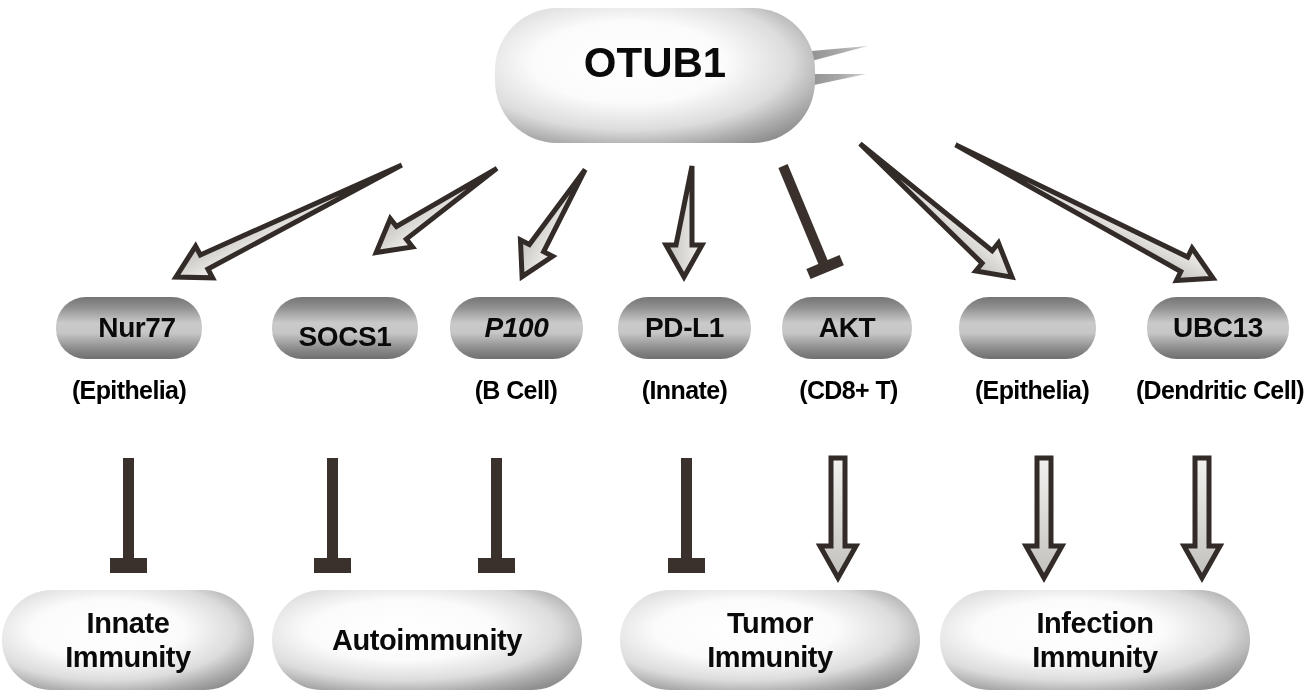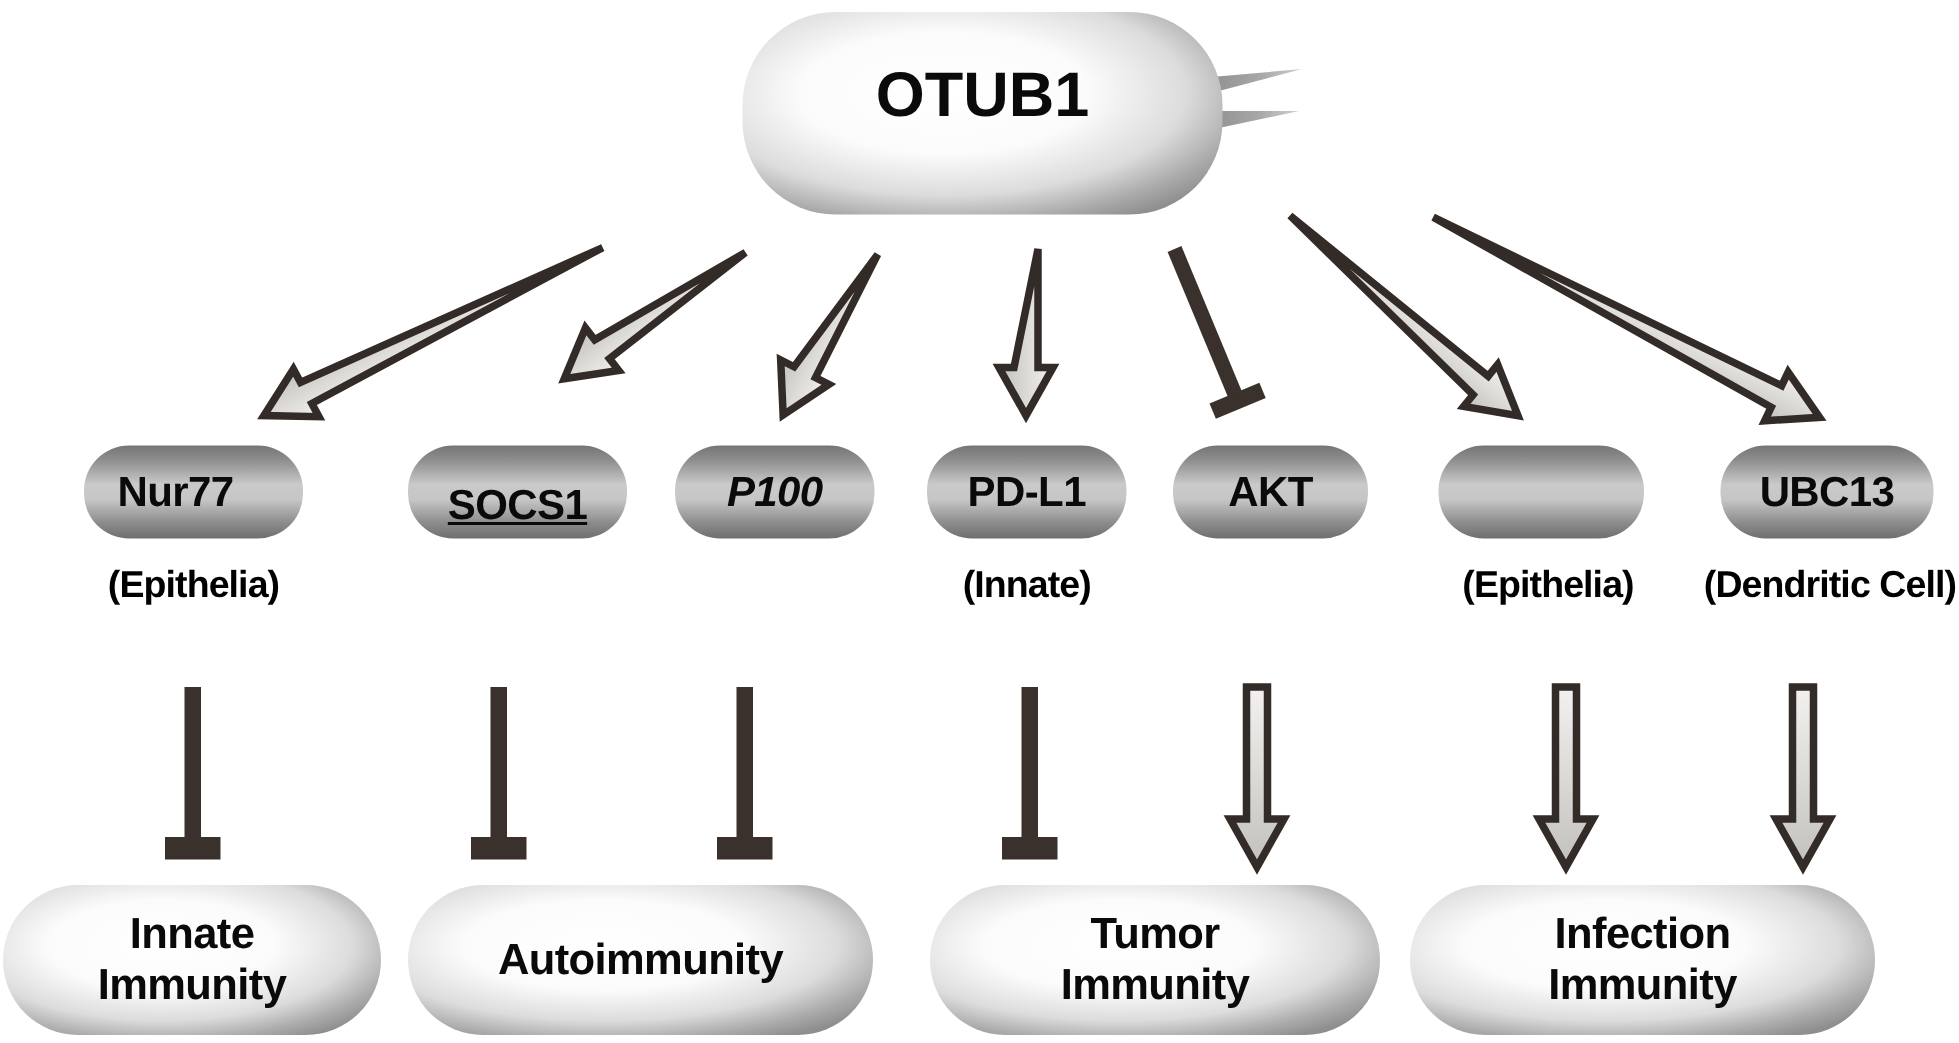--- a/index.html
+++ b/index.html
@@ -198,29 +198,31 @@
     <g>
       <rect x="620" y="590" width="300" height="100" rx="50" ry="50" fill="url(#gPale)"></rect>
     </g>
     <g>
       <rect x="940" y="590" width="310" height="100" rx="50" ry="50" fill="url(#gPale)"></rect>
     </g>
   </svg>
 
   <div class="node-label title-label" style="left:495px; top:8px; width:320px; height:110px;">OTUB1</div>
 
-  <div class="node-label mid-label" style="left:44px; top:297px; width:146px; height:62px;">Nur77</div>
-  <div class="node-label mid-label" style="left:272px; top:297px; width:146px; height:80px;text-decoration:underline;">SOCS1</div>
+  <div class="node-label mid-label" style="left:64px; top:297px; width:146px; height:62px;">Nur77</div>
+  <div class="node-label mid-label" style="left:272px; top:297px; width:146px; height:80px;">SOCS1</div>
   <div class="node-label mid-label" style="left:450px; top:297px; width:133px; height:62px;font-style:italic;">P100</div>
   <div class="node-label mid-label" style="left:618px; top:297px; width:133px; height:62px;">PD-L1</div>
   <div class="node-label mid-label" style="left:782px; top:297px; width:130px; height:62px;">AKT</div>
   <div class="node-label mid-label" style="left:1147px; top:297px; width:142px; height:62px;text-align:center;">UBC13</div>
 
   <div class="cell-label" style="left:29px;   top:376px; width:200px;">(Epithelia)</div>
+  <div class="cell-label" style="left:446px;  top:376px; width:140px;">(B Cell)</div>
   <div class="cell-label" style="left:612px;  top:376px; width:145px;">(Innate)</div>
+  <div class="cell-label" style="left:771px;  top:376px; width:155px;">(CD8+ T)</div>
   <div class="cell-label" style="left:932px;  top:376px; width:200px;">(Epithelia)</div>
   <div class="cell-label" style="left:1134px; top:376px; width:172px;">(Dendritic
 Cell)</div>
 
   <div class="node-label out-label" style="left:2px; top:590px; width:252px; height:100px;">Innate
 Immunity</div>
   <div class="node-label out-label" style="left:272px; top:590px; width:310px; height:100px;">Autoimmunity</div>
   <div class="node-label out-label" style="left:620px; top:590px; width:300px; height:100px;">Tumor
 Immunity</div>
   <div class="node-label out-label" style="left:940px; top:590px; width:310px; height:100px;">Infection

